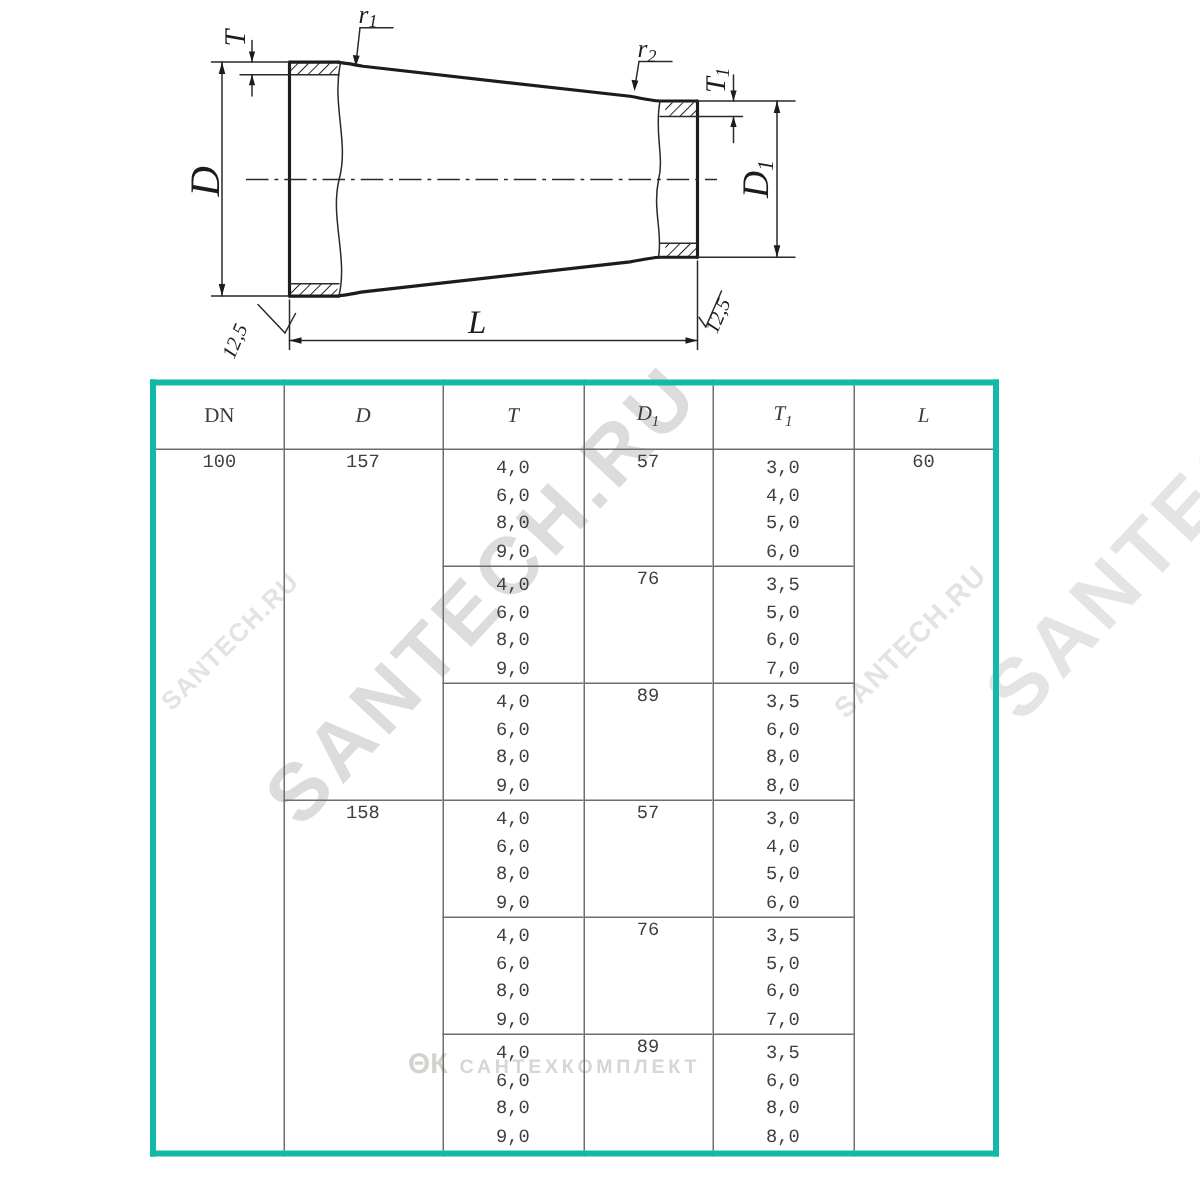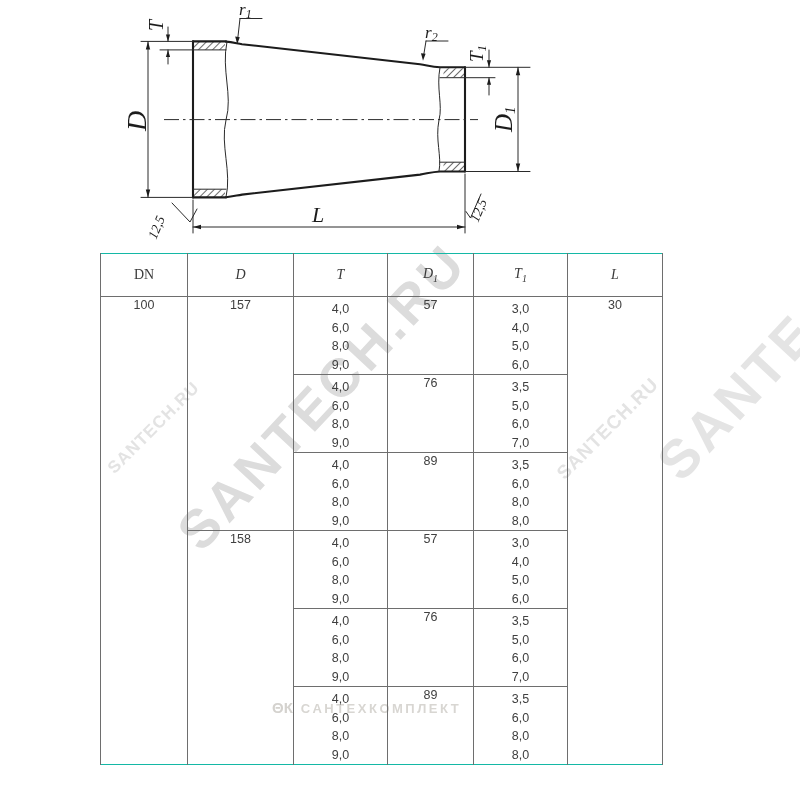--- a/index.html
+++ b/index.html
@@ -12,44 +12,44 @@
   #wm-main{left:210px;top:500px;font-size:54px;letter-spacing:4px;
            transform:rotate(-47deg);transform-origin:left bottom;color:#dcdcdc;}
   #wm-top-right{left:690px;top:430px;font-size:54px;letter-spacing:4px;
            transform:rotate(-47deg);transform-origin:left bottom;color:#e4e4e4;}
   #wm-left{left:118px;top:458px;font-size:17px;letter-spacing:1px;
            transform:rotate(-45deg);transform-origin:left bottom;color:#e3e3e3;}
   #wm-right{left:568px;top:462px;font-size:19px;letter-spacing:1px;
            transform:rotate(-45deg);transform-origin:left bottom;color:#e3e3e3;}
   #wm-bottom{left:272px;top:699px;font-size:13px;letter-spacing:2.5px;color:#d8d6d2;
              transform:none;}
-  #wm-bottom .logo{font-size:15px;letter-spacing:0;margin-right:8px;color:#d4d2ce;}
+  #wm-bottom .logo{font-size:19px;letter-spacing:0;margin-right:8px;color:#d4d2ce;}
 
   
   #drawing{position:absolute;left:0;top:0;z-index:2;}
   .thick{stroke:#1c1c1c;stroke-width:2.1;fill:none;stroke-linecap:round;}
   .thin{stroke:#2a2a2a;stroke-width:1;fill:none;stroke-linecap:round;}
   .cl{stroke:#2a2a2a;stroke-width:1;fill:none;stroke-dasharray:15 4 2.5 4;}
   .arr{fill:#1c1c1c;stroke:none;}
   .dim-label{font-family:"Liberation Serif",serif;font-style:italic;fill:#1c1c1c;}
 
   
   #spec-table{position:absolute;left:100px;top:253px;z-index:2;border-collapse:collapse;
               table-layout:fixed;width:562px;background:transparent;
               font-family:"Liberation Sans",sans-serif;color:#404040;}
-  #spec-table{border:1px solid #14b8a6;}
+  #spec-table{border:4px solid #14b8a6;}
   #spec-table th{border-left:1px solid #6e6e6e;border-right:1px solid #6e6e6e;
                  border-bottom:1px solid #6e6e6e;height:40px;font-weight:normal;
                  font-family:"Liberation Serif",serif;font-size:14px;color:#3a3a3a;
                  vertical-align:middle;text-align:center;}
   #spec-table th i{font-style:italic;}
   #spec-table th sub{font-size:10px;}
   #spec-table td{border-left:1px solid #6e6e6e;border-right:1px solid #6e6e6e;
                  vertical-align:top;text-align:center;font-size:12.5px;padding:0;}
-  #spec-table tr.subrow{height:75.7px;}
+  #spec-table tr.subrow{height:75.7px;font-family:Liberation Mono, monospace;}
   #spec-table td.bt{border-top:1px solid #6e6e6e;}
   .cell-line{height:18.5px;line-height:18.5px;}
   .single-val{padding-top:4px;line-height:16px;}
   .c-t .cell-line:first-child,.c-t1 .cell-line:first-child{margin-top:3px;}
 </style>
 </head>
 <body>
 
 <div id="page">
 
@@ -178,21 +178,21 @@
             <div class="cell-line">8,0</div>
             <div class="cell-line">9,0</div>
           </td>
         <td class="single-val">57</td>
         <td class="c-t1">
             <div class="cell-line">3,0</div>
             <div class="cell-line">4,0</div>
             <div class="cell-line">5,0</div>
             <div class="cell-line">6,0</div>
           </td>
-        <td class="single-val" rowspan="6">30</td>
+        <td class="single-val" rowspan="6">60</td>
       </tr>
       <tr class="subrow">
         <td class="c-t bt">
             <div class="cell-line">4,0</div>
             <div class="cell-line">6,0</div>
             <div class="cell-line">8,0</div>
             <div class="cell-line">9,0</div>
           </td>
         <td class="single-val bt">76</td>
         <td class="c-t1 bt">

